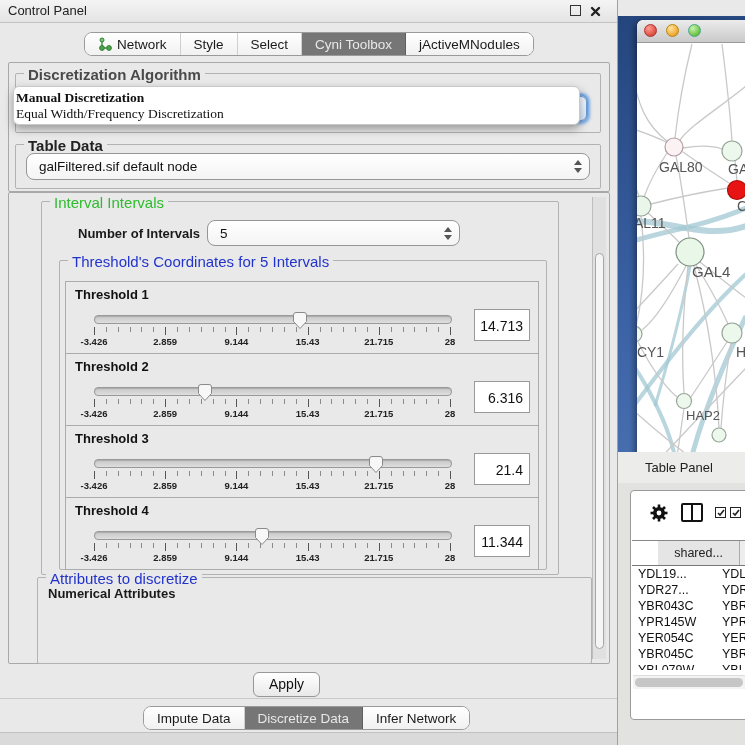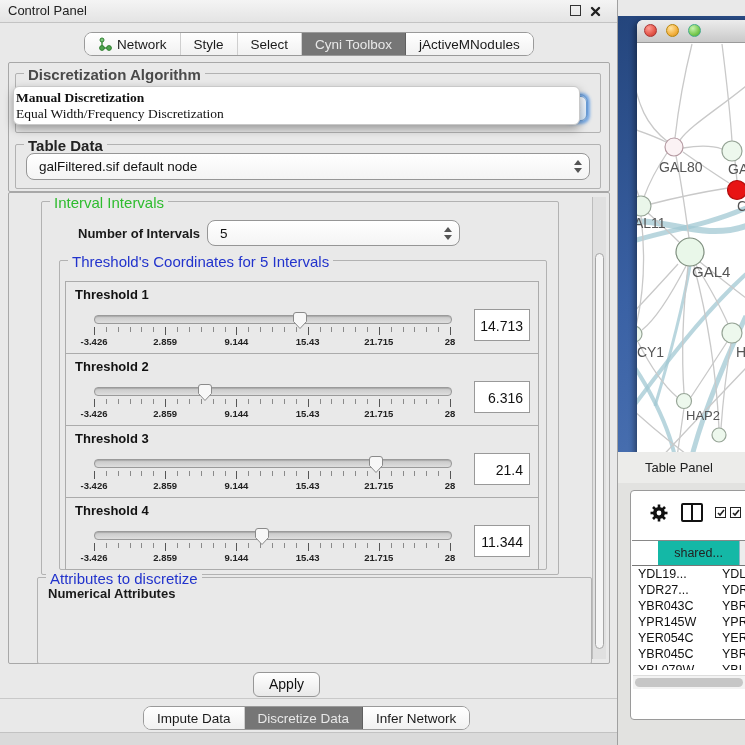--- a/index.html
+++ b/index.html
@@ -85,21 +85,21 @@
   #tp-title{left:27px;top:8px;font-size:13px;color:#222;}
   #tp-body{left:0;top:483px;width:127px;height:262px;background:#e2e2e0;}
   #tp-box{left:12px;top:7px;width:130px;height:228px;background:#fff;border:1px solid #9a9a9a;border-radius:4px 0 0 4px;}
   .tp-toolbar-icon{top:12px;}
   #tp-split{left:50px;width:22px;height:19px;border:2px solid #111;border-radius:2px;box-sizing:border-box;}
   #tp-split::after{content:"";position:absolute;left:8px;top:0;width:2px;height:15px;background:#111;}
   .cbx{top:16px;width:11px;height:11px;border:1.5px solid #222;box-sizing:border-box;background:#fff;}
   #tp-table{left:1px;top:49px;width:128px;height:130px;overflow:hidden;}
   #tp-headrow{display:flex;height:26px;border-top:1px solid #888;border-bottom:1px solid #777;box-sizing:border-box;}
   .hcell{box-sizing:border-box;font-size:12.5px;display:flex;align-items:center;justify-content:center;color:#222;}
-  #hc1{width:84px;background:#14b8a6;border-right:1px solid #8fb6c6;margin-left:26px;}
+  #hc1{width:84px;background:#e5e5e5;border-right:1px solid #8fb6c6;margin-left:26px;}
   #hc2{flex:1;background:#ededed;justify-content:flex-start;padding-left:6px;}
   .trow{display:flex;height:16px;line-height:16px;font-size:12.5px;color:#111;}
   .tc1{width:84px;padding-left:6px;box-sizing:border-box;white-space:nowrap;overflow:hidden;}
   .tc2{flex:1;padding-left:6px;white-space:nowrap;overflow:hidden;}
   #tp-hscroll{left:2px;top:184px;width:125px;height:13px;background:#f3f3f3;border-top:1px solid #ddd;}
   #tp-hthumb{left:2px;top:2px;width:108px;height:9px;background:#c6c6c6;border-radius:5px;}
   
   #bottom-divider{left:0;top:698px;width:617px;height:1px;background:#c9c9c9;}
   #bottom-strip{left:0;top:732px;width:617px;height:13px;background:#dadada;border-top:1px solid #c2c2c2;}
 </style>

